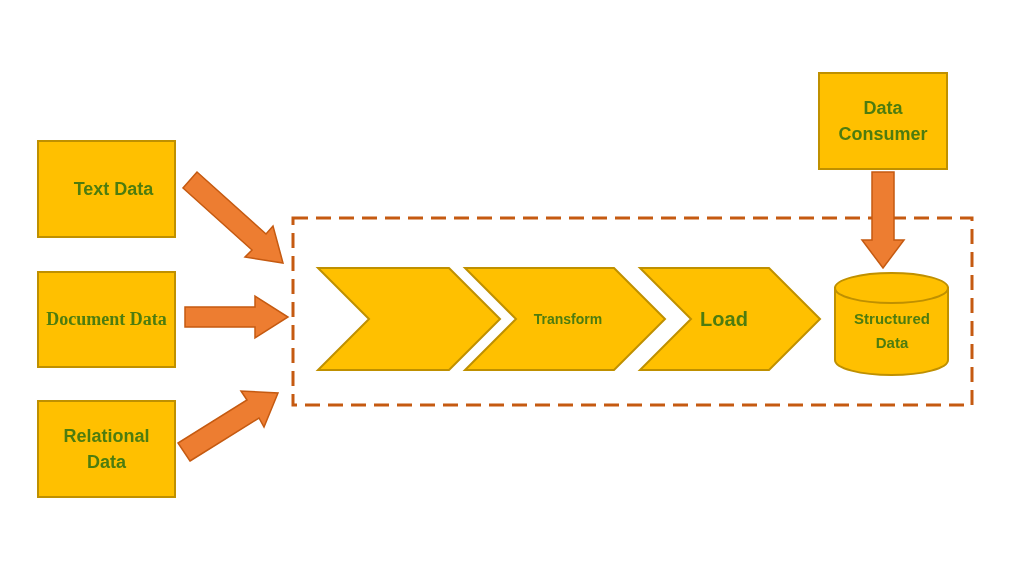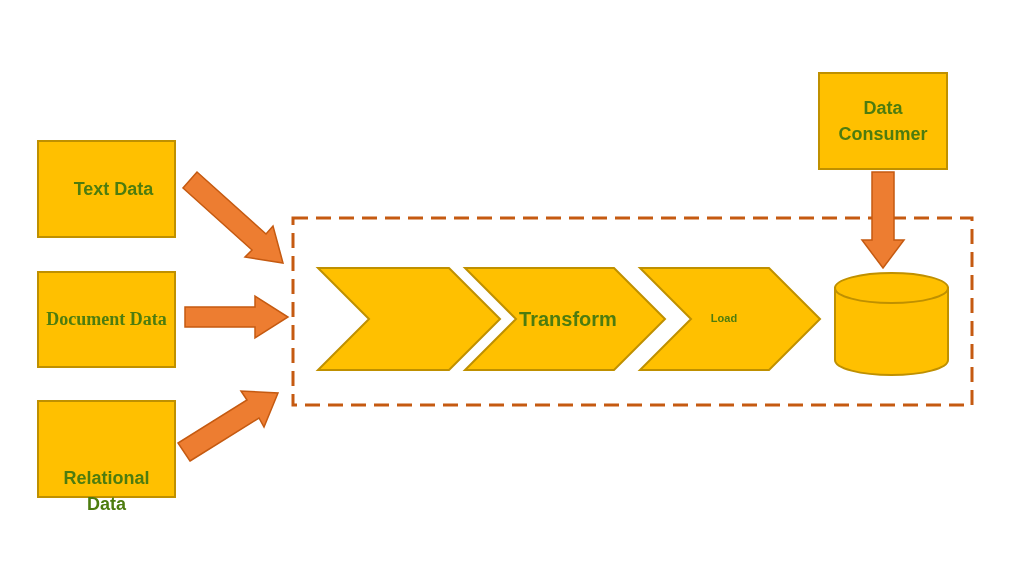--- a/index.html
+++ b/index.html
@@ -56,20 +56,21 @@
   </svg>
 
   <div class="node-box" style="left:37px; top:140px; width:139px; height:98px;"></div>
   <div class="node-box" style="left:37px; top:271px; width:139px; height:97px;"></div>
   <div class="node-box" style="left:37px; top:400px; width:139px; height:98px;"></div>
 
   <div class="node-box" style="left:818px; top:72px; width:130px; height:98px;"></div>
 
   <div class="label" style="left:37px; top:140px; width:153px; height:98px; font-size:18px;">Text Data</div>
   <div class="label" style="left:42px; top:271px; width:129px; height:97px; font-size:18px;font-family:Liberation Serif, serif;">Document Data</div>
-  <div class="label" style="left:42px; top:400px; width:129px; height:98px; font-size:18px;margin-top:42px;">Relational Data</div>
+  <div class="label" style="left:42px; top:400px; width:129px; height:98px; font-size:18px;">Relational Data</div>
   <div class="label" style="left:826px; top:72px; width:114px; height:98px; font-size:18px;">Data Consumer</div>
 
-  <div class="label" style="left:502px; top:268px; width:132px; height:102px; font-size:20px;">Transform</div>
-  <div class="label" style="left:658px; top:268px; width:132px; height:102px; font-size:11px;">Load</div>
+  <div class="label" style="left:502px; top:268px; width:132px; height:102px; font-size:14px;">Transform</div>
+  <div class="label" style="left:658px; top:268px; width:132px; height:102px; font-size:20px;">Load</div>
 
+  <div class="label" style="left:847px; top:288px; width:90px; height:85px; font-size:15px; line-height:1.6;">Structured Data</div>
 
 </div>
 
 </body></html>

